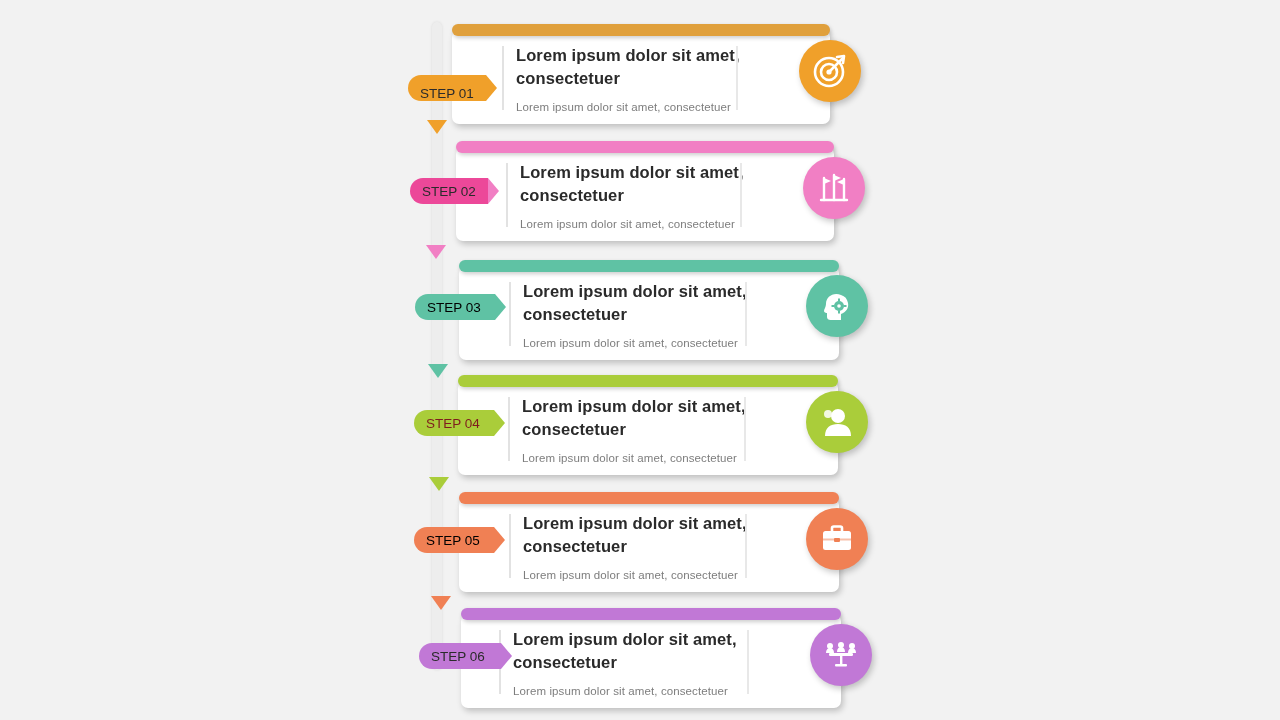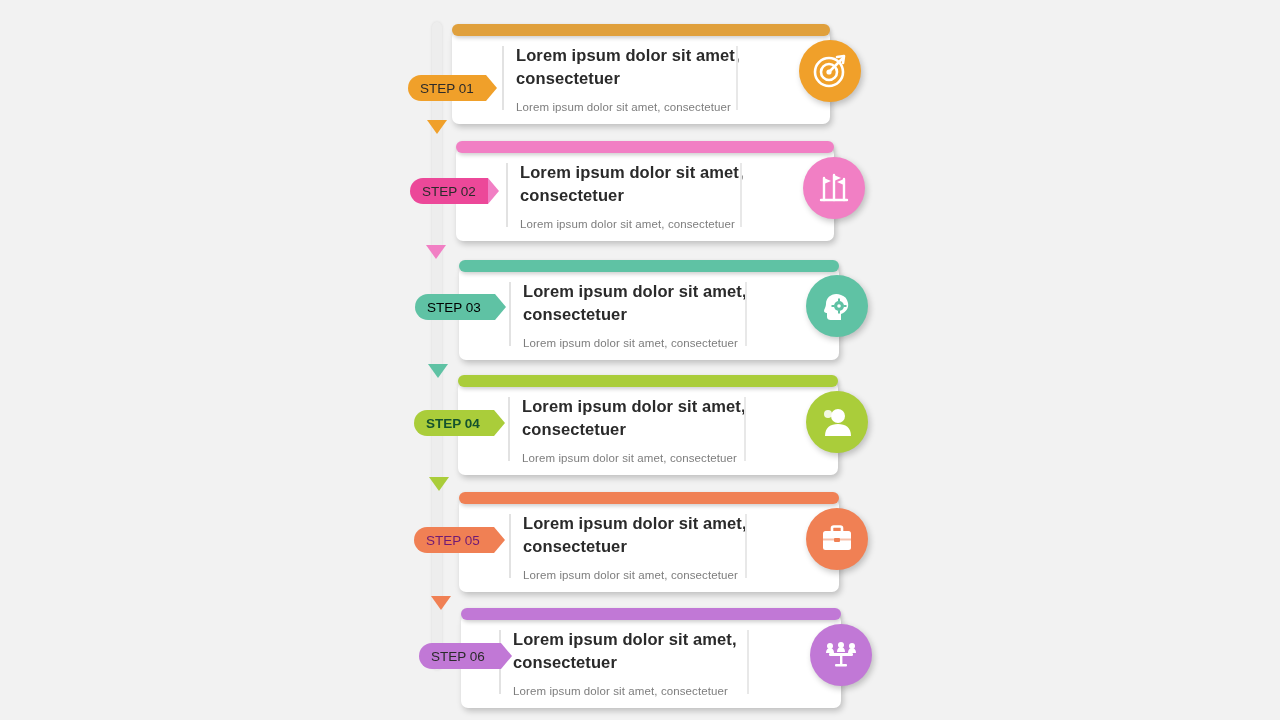--- a/index.html
+++ b/index.html
@@ -164,21 +164,21 @@
     </div>
     <div class="badge" style="left:799px; top:24px; background:#f0a02a; color:#f0a02a;">
       <svg width="36" height="36" viewBox="0 0 36 36">
         <circle cx="17" cy="19" r="14" fill="none" stroke="#ffffff" stroke-width="2.6"></circle>
         <circle cx="17" cy="19" r="8" fill="none" stroke="#ffffff" stroke-width="2.6"></circle>
         <circle cx="17" cy="19" r="2.6" fill="#ffffff"></circle>
         <path d="M17 19 L31 5" stroke="#ffffff" stroke-width="2.6" stroke-linecap="round"></path>
         <path d="M25 4 L32 3 L31 10" fill="none" stroke="#ffffff" stroke-width="2.6" stroke-linecap="round" stroke-linejoin="round"></path>
       </svg>
     </div>
-    <div class="pill" style="left:408px; top:59px; width:78px; background:#f0a02a; color:#f0a02a;">
+    <div class="pill" style="left:408px; top:59px; width:78px; background:#f0a02a; color:#f0a02a;align-items:flex-end;">
       <span style="color:#2b2b2b;">STEP 01</span>
     </div>
     <div class="down-arrow" style="left:427px; top:104px; border-top-color:#f0a02a;"></div>
   </div>
 
   <div class="step-row" style="top:133px;">
     <div class="card" style="left:456px; top:14px; width:378px; height:94px;">
       <div class="card-top" style="width:378px; background:#f17fc4;"></div>
       <div class="card-inner">
         <div class="vrule"></div>
@@ -244,21 +244,21 @@
       </div>
     </div>
     <div class="badge" style="left:806px; top:24px; background:#aacd3a; color:#aacd3a;">
       <svg width="36" height="36" viewBox="0 0 36 36">
         <circle cx="19" cy="12" r="7" fill="#ffffff"></circle>
         <path d="M6 32 C6 23.5 11.5 20 19 20 C26.5 20 32 23.5 32 32 Z" fill="#ffffff"></path>
         <circle cx="9" cy="10" r="4" fill="#ffffff" opacity="0.85"></circle>
       </svg>
     </div>
     <div class="pill" style="left:414px; top:43px; width:80px; background:#aacd3a; color:#aacd3a;">
-      <span style="color:#14532d;font-weight:bold;">STEP 04</span>
+      <span style="color:#7f1d1d;">STEP 04</span>
     </div>
     <div class="down-arrow" style="left:429px; top:110px; border-top-color:#aacd3a;"></div>
   </div>
 
   <div class="step-row" style="top:484px;">
     <div class="card" style="left:459px; top:14px; width:380px; height:94px;">
       <div class="card-top" style="width:380px; background:#f08054;"></div>
       <div class="card-inner">
         <div class="vrule"></div>
         <div class="vrule2"></div>
@@ -268,21 +268,21 @@
     </div>
     <div class="badge" style="left:806px; top:24px; background:#f08054; color:#f08054;">
       <svg width="36" height="36" viewBox="0 0 36 36">
         <path d="M13 10 L13 7 C13 6 13.8 5.5 14.8 5.5 L21.2 5.5 C22.2 5.5 23 6 23 7 L23 10" fill="none" stroke="#ffffff" stroke-width="2.6" stroke-linecap="round"></path>
         <rect x="4" y="10" width="28" height="19" rx="2.5" fill="#ffffff"></rect>
         <rect x="15" y="17" width="6" height="4" rx="1" fill="#f08054"></rect>
         <rect x="4" y="17.5" width="28" height="2" fill="#f08054" opacity="0.5"></rect>
       </svg>
     </div>
     <div class="pill" style="left:414px; top:43px; width:80px; background:#f08054; color:#f08054;">
-      <span style="color:#701a75;">STEP 05</span>
+      <span style="color:#000000;">STEP 05</span>
     </div>
     <div class="down-arrow" style="left:431px; top:112px; border-top-color:#f08054;"></div>
   </div>
 
   <div class="step-row" style="top:600px;">
     <div class="card" style="left:461px; top:14px; width:380px; height:94px;">
       <div class="card-top" style="width:380px; background:#c178d6;"></div>
       <div class="card-inner" style="padding-left:52px;">
         <div class="vrule" style="left:38px;"></div>
         <div class="vrule2"></div>

